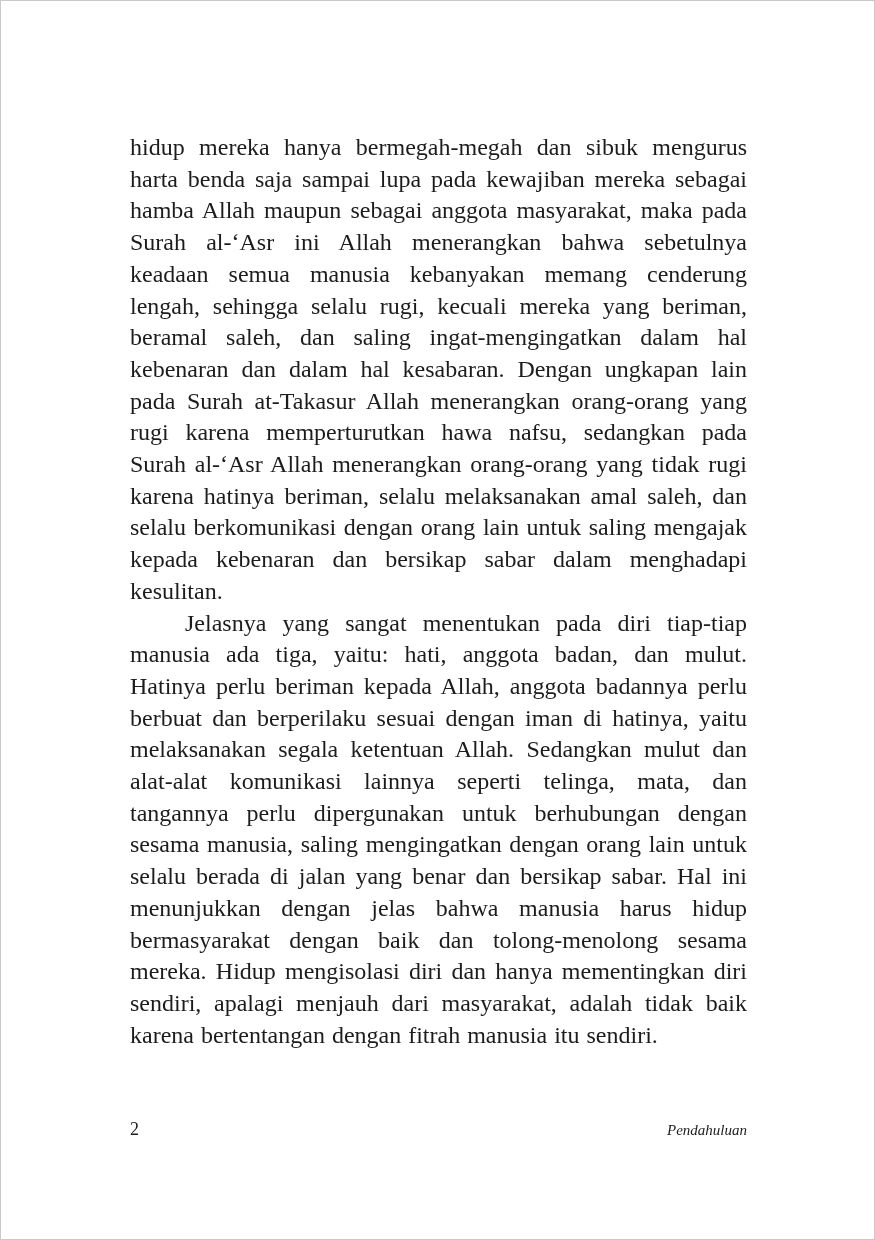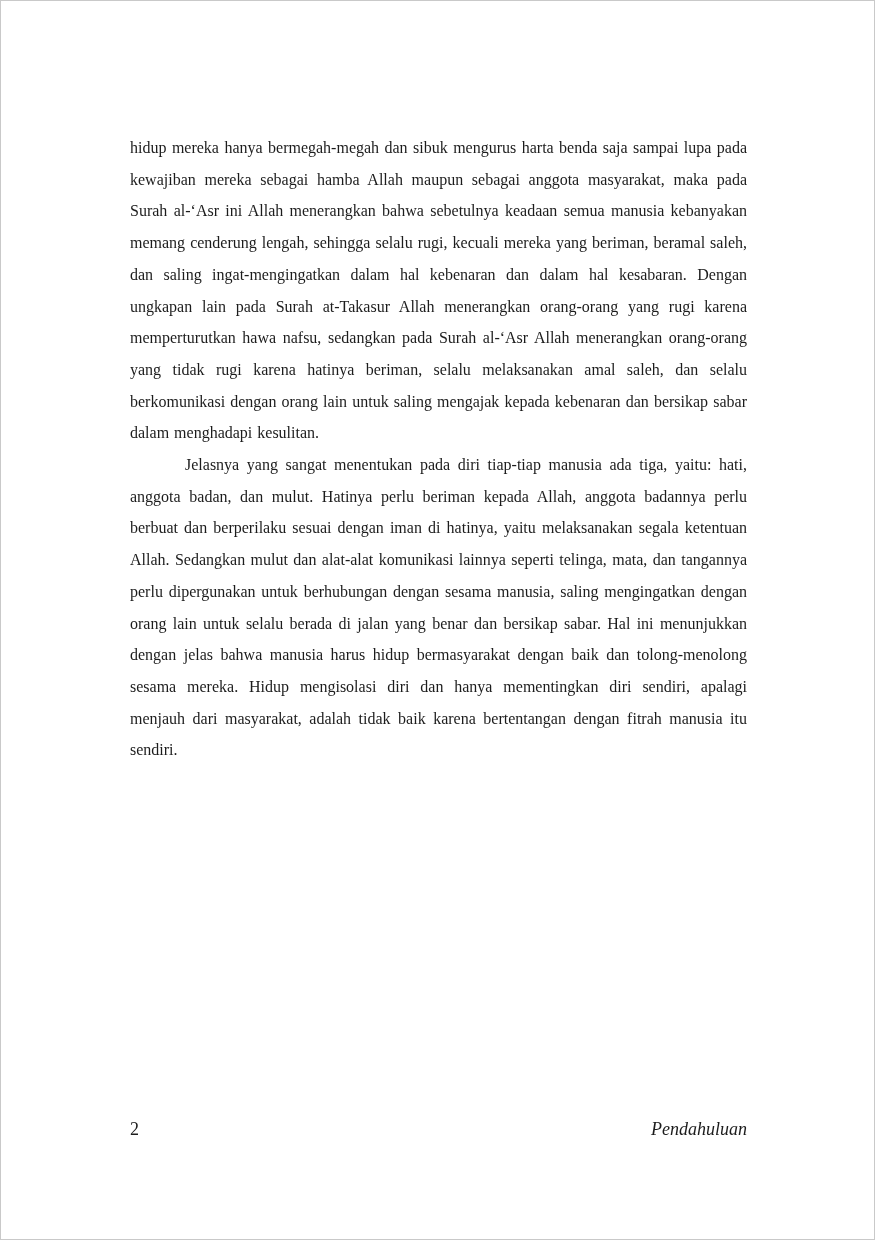--- a/index.html
+++ b/index.html
@@ -20,21 +20,21 @@
   }
   .text-block {
     position: absolute;
     top: 131px;
     left: 129px;
     width: 617px;
     color: #1c1c1c;
   }
   .text-block p {
     margin: 0;
-    font-size: 16px;
+    font-size: 24px;
     line-height: 31.7px;
     text-align: justify;
     word-spacing: 1px;
     color: #1c1c1c;
   }
   .text-block p.indented {
     text-indent: 55px;
   }
   .footer {
     position: absolute;
@@ -44,21 +44,21 @@
     display: flex;
     justify-content: space-between;
     align-items: baseline;
     color: #1c1c1c;
   }
   .page-number {
     font-size: 18px;
     font-style: normal;
   }
   .running-title {
-    font-size: 18px;
+    font-size: 15px;
     font-style: italic;
   }
 </style>
 </head>
 <body>
 
 <div class="page">
 
   <div class="text-block">
     <p>hidup mereka hanya bermegah-megah dan sibuk mengurus harta benda saja sampai lupa pada kewajiban mereka sebagai hamba Allah maupun sebagai anggota masyarakat, maka pada Surah al-‘Asr ini Allah menerangkan bahwa sebetulnya keadaan semua manusia kebanyakan memang cenderung lengah, sehingga selalu rugi, kecuali mereka yang beriman, beramal saleh, dan saling ingat-mengingatkan dalam hal kebenaran dan dalam hal kesabaran. Dengan ungkapan lain pada Surah at-Takasur Allah menerangkan orang-orang yang rugi karena memperturutkan hawa nafsu, sedangkan pada Surah al-‘Asr Allah menerangkan orang-orang yang tidak rugi karena hatinya beriman, selalu melaksanakan amal saleh, dan selalu berkomunikasi dengan orang lain untuk saling mengajak kepada kebenaran dan bersikap sabar dalam menghadapi kesulitan.</p>

